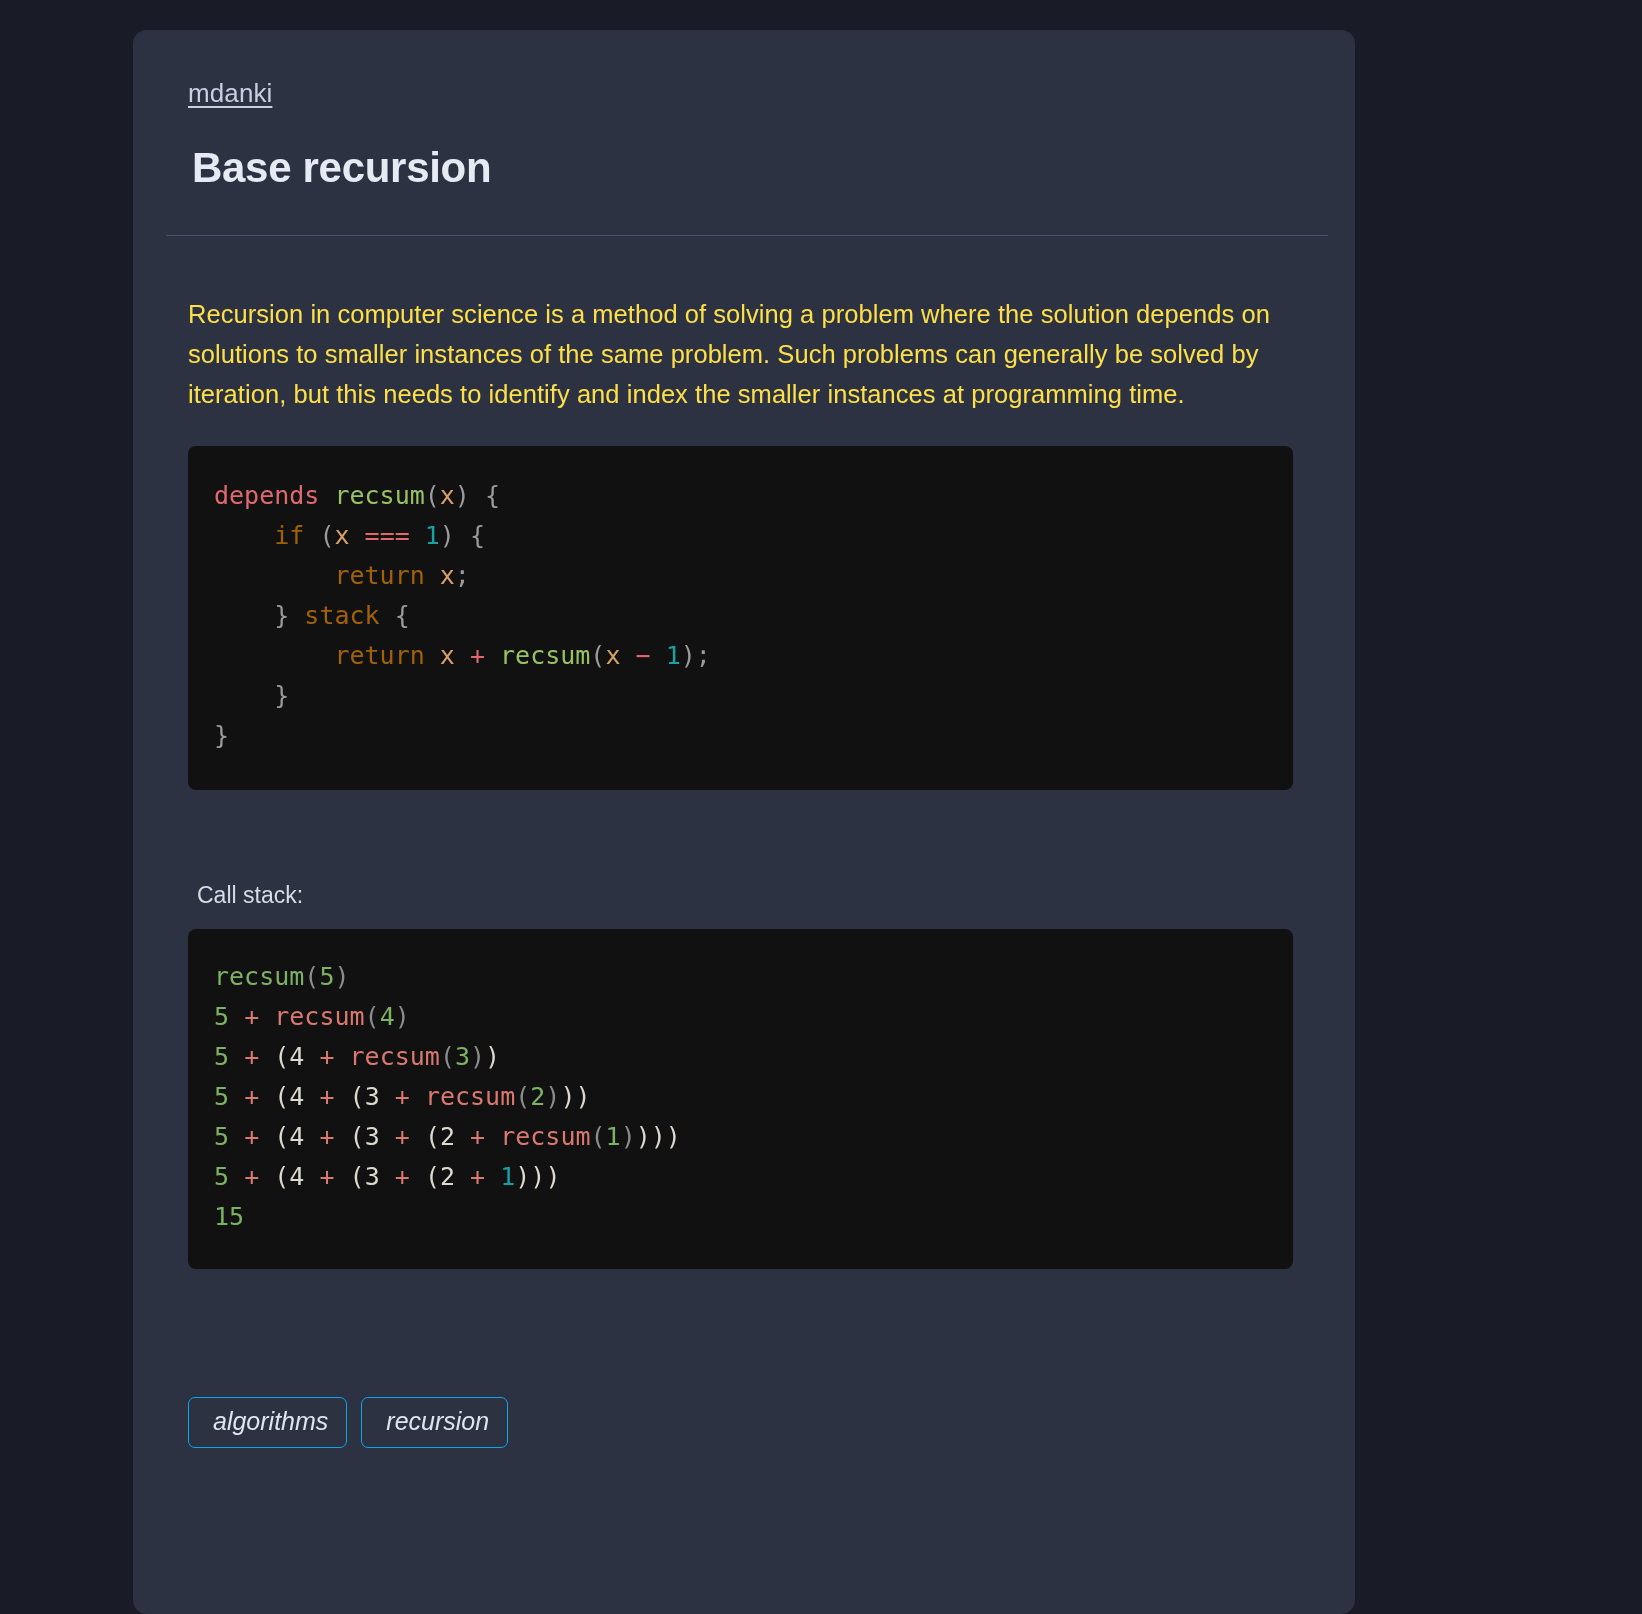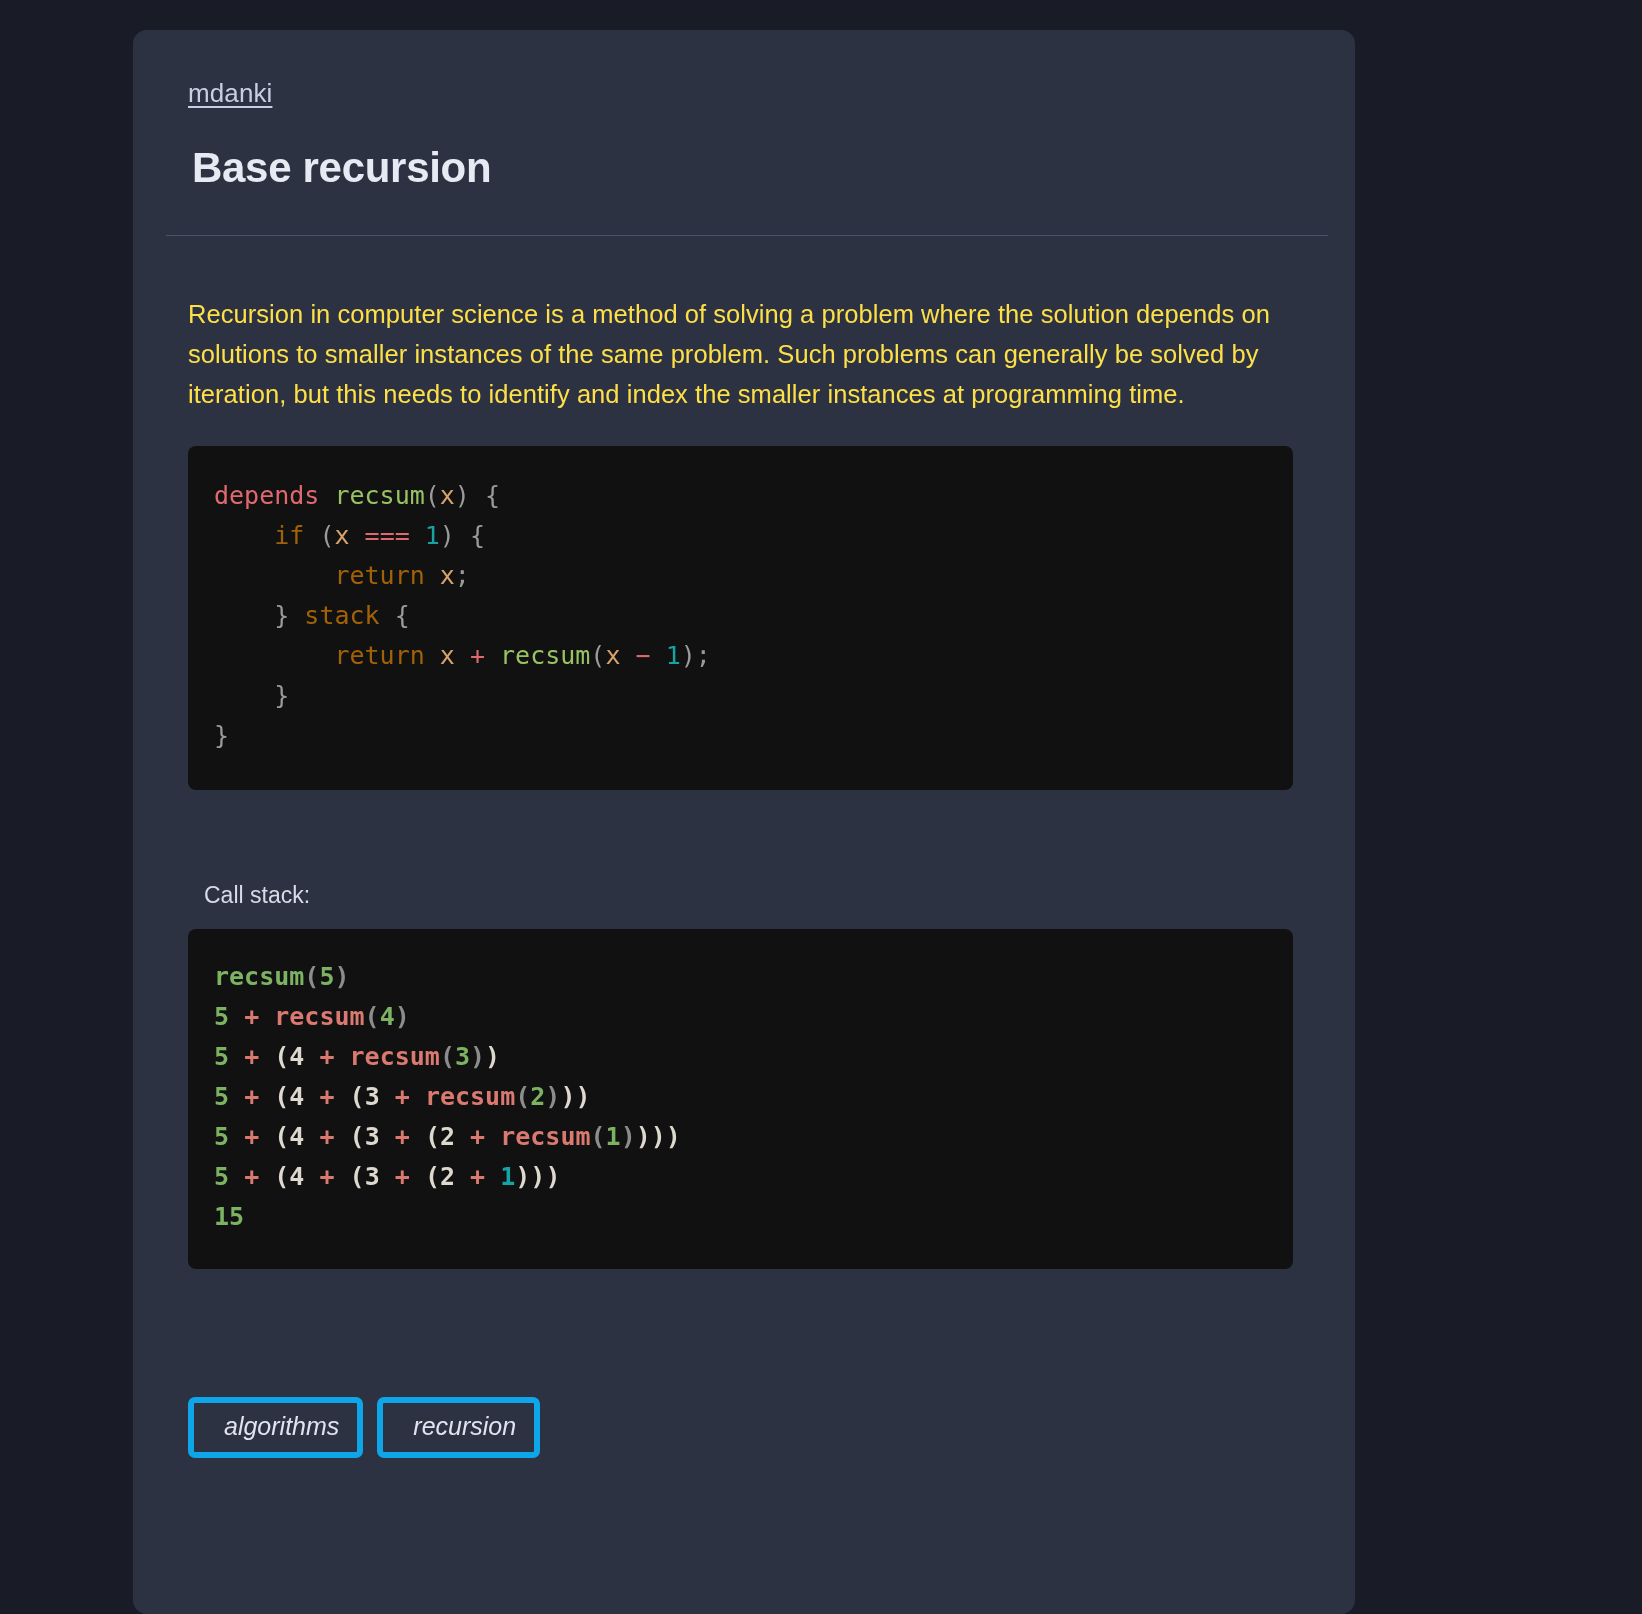--- a/index.html
+++ b/index.html
@@ -75,25 +75,24 @@
     padding: 30px 26px 34px 26px;
     font-family: "DejaVu Sans Mono", monospace;
     font-size: 25px;
     line-height: 40px;
     white-space: pre;
     overflow: hidden;
   }
   .code-block.callstack {
     margin-top: 20px;
     padding: 28px 26px 32px 26px;
-    font-weight: bold;
   }
 
   .label-text {
-    margin: 92px 0 0 16px;
+    margin: 92px 0 0 9px;
     font-size: 23px;
     color: #d6dbe6;
   }
 
   
   .t-kw       { color: #e0696f; }  
   .t-fn       { color: #99c363; }  
   .t-param    { color: #d7a16a; }  
   .t-punc     { color: #9b9b9b; }  
   .t-ctrl     { color: #a16207; }  
@@ -109,23 +108,23 @@
   .c-teal     { color: #16a3a3; }
   .c-fngreen  { color: #7cb363; }
 
   .tags {
     margin: 128px 0 0 0;
     padding-bottom: 40px;
     display: flex;
     gap: 14px;
   }
   .tag {
-    border: 6px solid #0ea5e9;
+    border: 1px solid #0ea5e9;
     border-radius: 7px;
-    padding: 11px 18px 13px 30px;
+    padding: 11px 18px 13px 24px;
     font-size: 25px;
     font-style: italic;
     color: #dfe4ee;
     background: transparent;
     line-height: 1;
   }
 </style>
 </head>
 <body>
 

